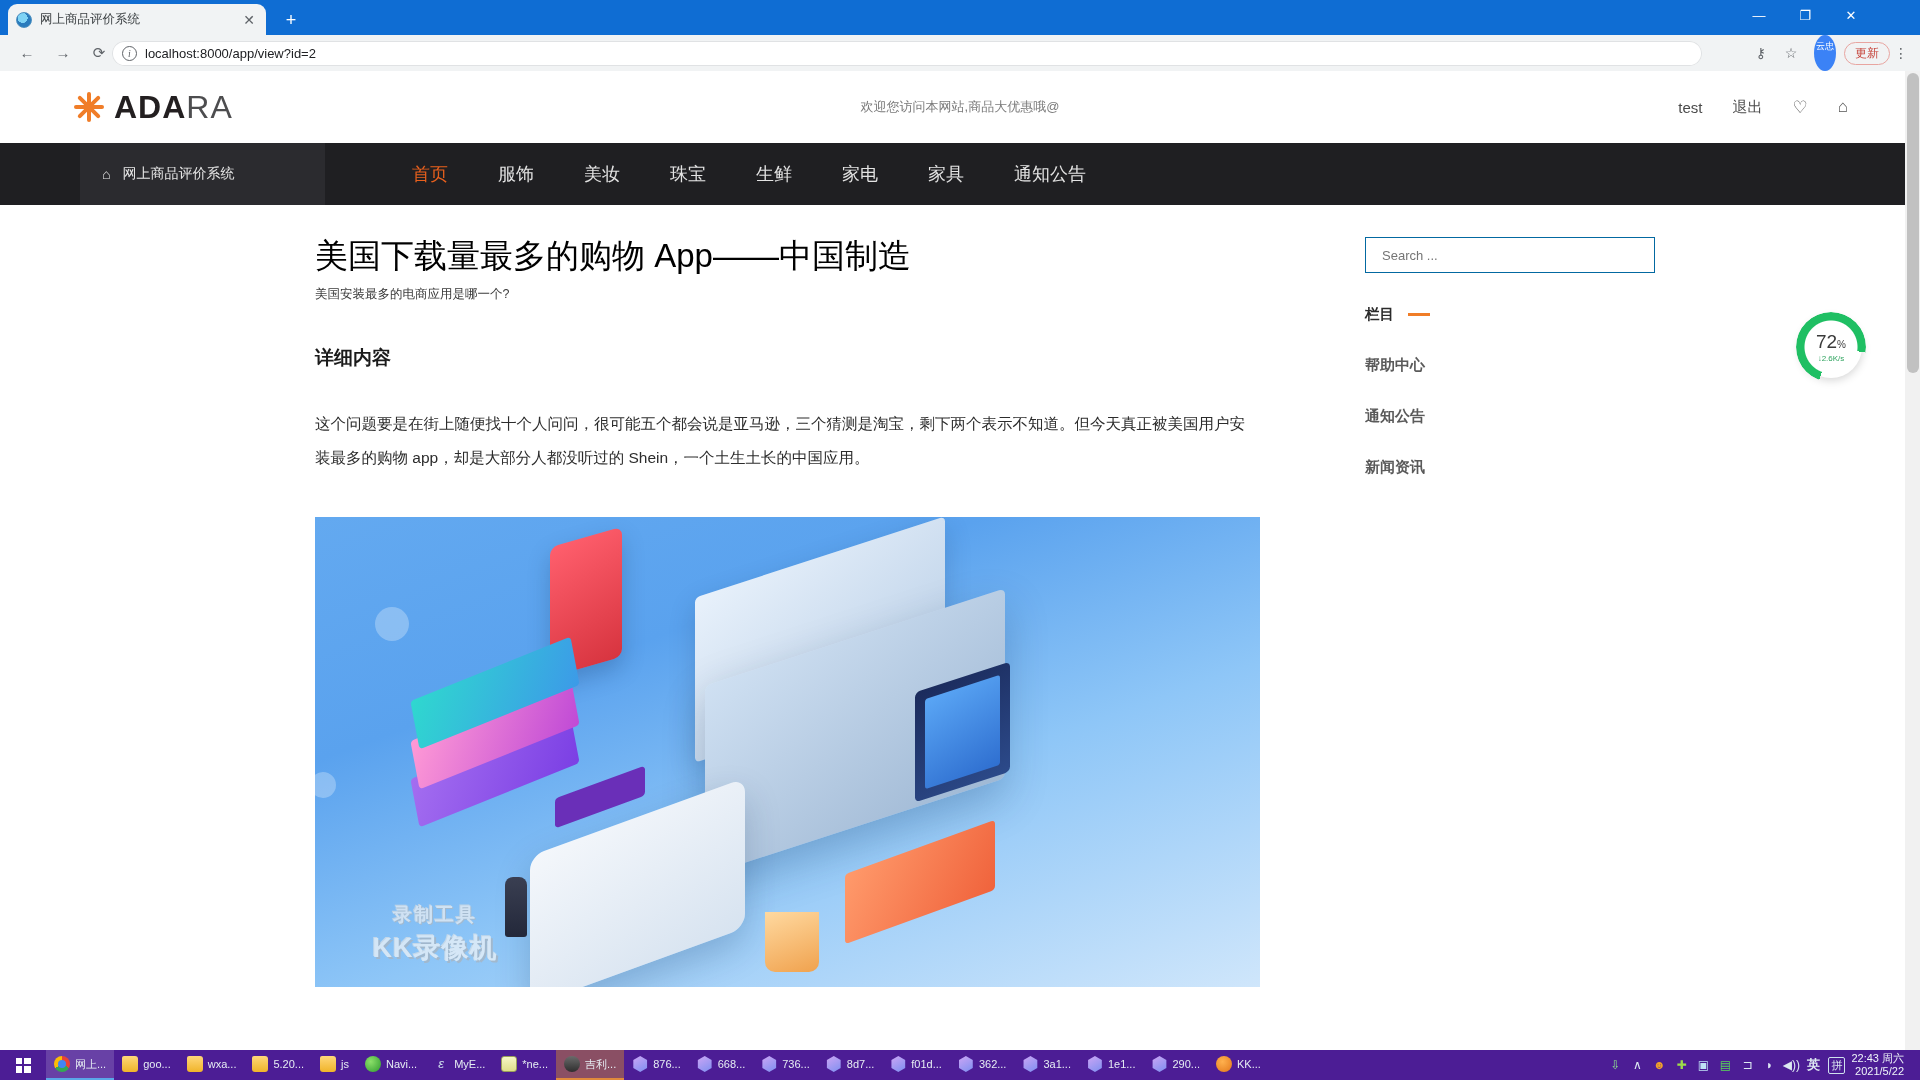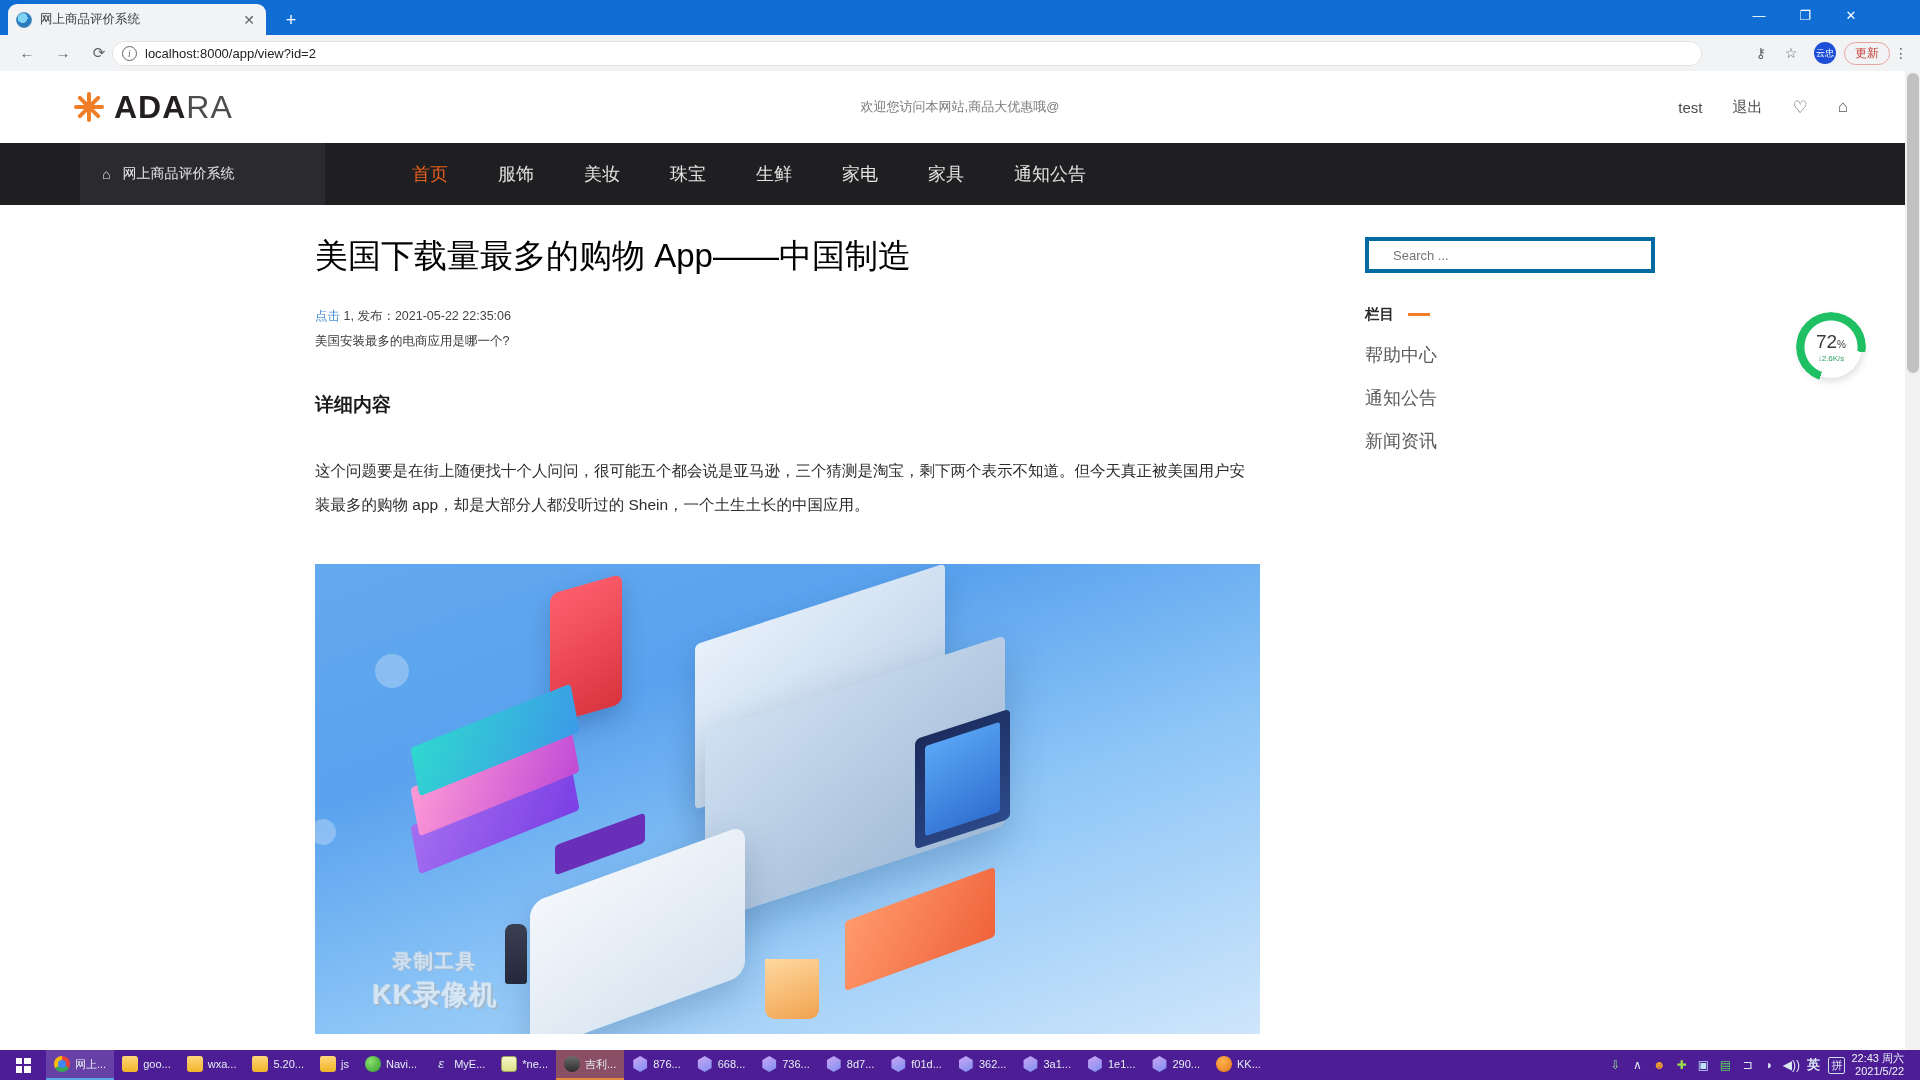--- a/index.html
+++ b/index.html
@@ -66,21 +66,21 @@
   }
   .info-icon {
     width: 15px; height: 15px; border: 1.3px solid #5f6368; border-radius: 50%;
     font-size: 10px; line-height: 13px; text-align: center; color: #5f6368;
     flex: none; margin-right: 8px; font-style: italic; font-family: "Liberation Serif", serif;
   }
   .url { font-size: 13px; color: #202124; white-space: nowrap; }
   .tb-right { position: absolute; right: 8px; top: 35px; height: 36px; display: flex; align-items: center; }
   .tb-ico { width: 30px; height: 30px; color: #5f6368; text-align: center; line-height: 30px; font-size: 14px; cursor: pointer; }
   .avatar-chip {
-    width: 22px; height: 22px; border-radius: 50%; background: #1d4ed8;
+    width: 22px; height: 36px; border-radius: 50%; background: #3b82f6;
     color: #fff; font-size: 9px; line-height: 22px; text-align: center;
     margin: 0 8px; cursor: pointer;
   }
   .update-btn {
     height: 23px; border: 1px solid #e8a5a0; border-radius: 12px;
     color: #c5433a; font-size: 12px; line-height: 21px; padding: 0 10px;
     cursor: pointer;
   }
   .kebab { width: 22px; color: #5f6368; text-align: center; font-size: 14px; cursor: pointer; }
 
@@ -199,28 +199,28 @@
   .glow { position: absolute; border-radius: 50%; background: rgba(255,255,255,.28); }
 
   .wm { position: absolute; left: 20px; top: 385px; width: 200px; text-align: center; opacity: .75; }
   .wm1 { font-size: 19px; font-weight: 700; color: #e9eef3; letter-spacing: 2px;
          text-shadow: 1px 1px 0 #aeb8c2, -1px -1px 0 #cdd6de; }
   .wm2 { font-size: 27px; font-weight: 700; color: #eef3f7; letter-spacing: 1px; margin-top: 2px;
          text-shadow: 2px 2px 0 #a8b4c0, -1px -1px 0 #d8e0e7; }
 
   .sidebar { width: 300px; margin-left: 30px; padding-top: 2px; }
   .search-input {
-    width: 290px; height: 36px; border: 4px solid #0369a1; background: #fff;
-    padding: 0 24px; font-size: 13px; color: #888;
+    width: 290px; height: 36px; border: 1px solid #0369a1; background: #fff;
+    padding: 0 16px; font-size: 13px; color: #888;
     font-family: "Liberation Sans", sans-serif;
   }
   .side-head { margin-top: 32px; display: flex; align-items: center; gap: 14px; }
   .side-head-t { font-size: 14.5px; font-weight: 700; color: #2b2b2b; }
   .side-dash { width: 22px; height: 3px; background: #f07d28; }
-  .side-link { margin-top: 19px; font-size: 18px; color: #5a5a5a; cursor: pointer; }
+  .side-link { margin-top: 32px; font-size: 15px; color: #5a5a5a; cursor: pointer; font-weight: bold; }
 
   .widget {
     position: absolute; right: 58px; top: 245px; width: 62px; height: 62px;
     border-radius: 50%; background: #fff;
     box-shadow: 0 2px 10px rgba(0,0,0,.18);
     display: flex; flex-direction: column; align-items: center; justify-content: center;
   }
   .widget::before {
     content: ""; position: absolute; inset: -3px; border-radius: 50%;
     background: conic-gradient(#25c16a 0 72%, #e6f7ed 72% 100%);
@@ -338,24 +338,20 @@
         <div class="menu-item">生鲜</div>
         <div class="menu-item">家电</div>
         <div class="menu-item">家具</div>
         <div class="menu-item">通知公告</div>
       </div>
     </div>
 
     <div class="content">
       <div class="article">
         <h1 class="art-title">美国下载量最多的购物 App——中国制造</h1>
-        <div class="art-meta">
-          <a><span>点击</span></a>
-          <span>1</span><span>, 发布：2021-05-22 22:35:06</span>
-        </div>
         <div class="art-sub">美国安装最多的电商应用是哪一个?</div>
         <h2 class="sect-title">详细内容</h2>
         <p class="art-body">这个问题要是在街上随便找十个人问问，很可能五个都会说是亚马逊，三个猜测是淘宝，剩下两个表示不知道。但今天真正被美国用户安装最多的购物 app，却是大部分人都没听过的 Shein，一个土生土长的中国应用。</p>
 
         <div class="hero">
           <div class="glow" style="left:60px;top:90px;width:34px;height:34px;"></div>
           <div class="glow" style="left:-5px;top:255px;width:26px;height:26px;"></div>
           <div class="glow" style="left:480px;top:60px;width:20px;height:20px;"></div>
           <div class="iso phone"></div>
           <div class="iso lap-screen"></div>

